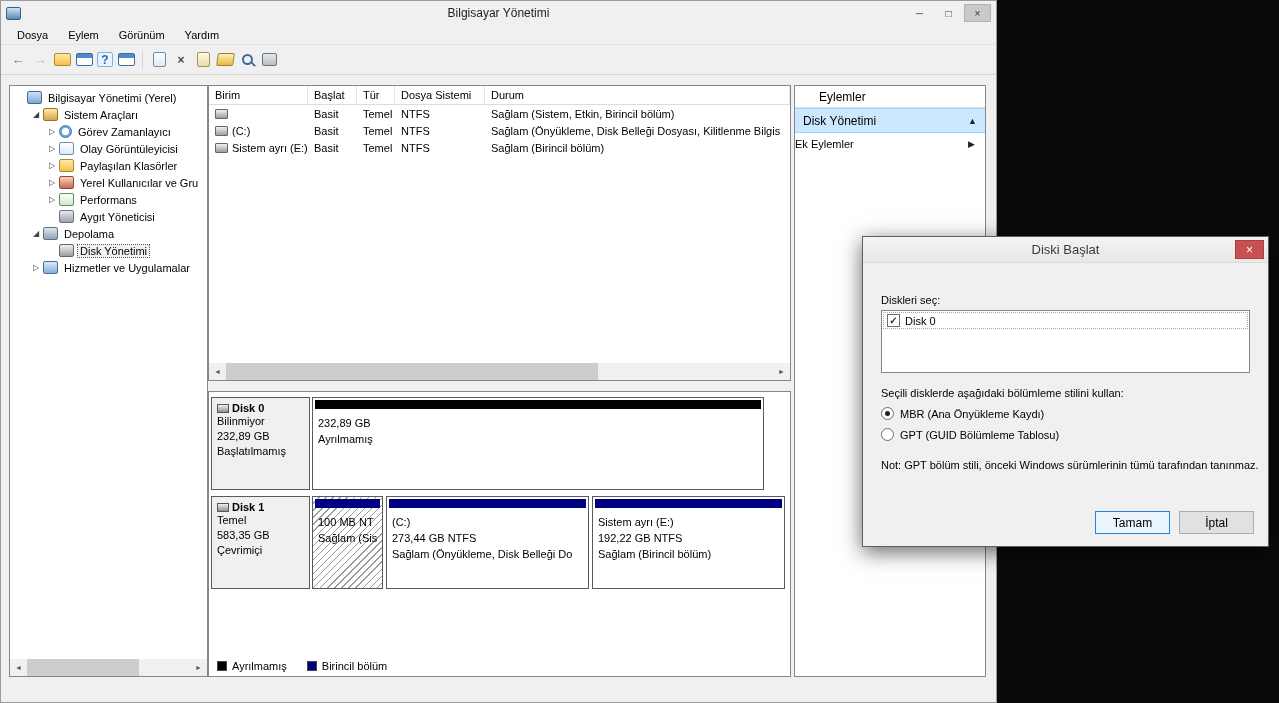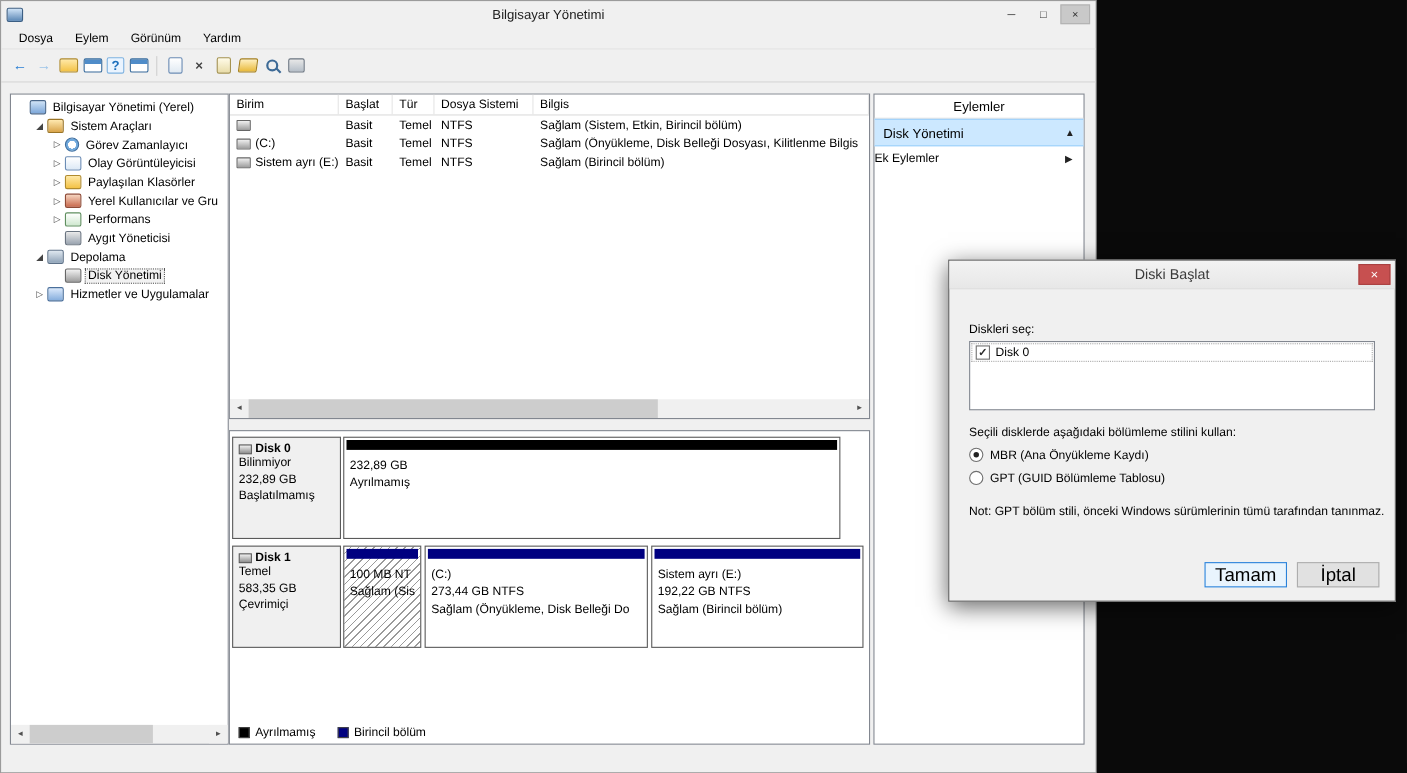--- a/index.html
+++ b/index.html
@@ -98,21 +98,21 @@
   .p-sys { width:71px; }
   .p-c { width:203px; }
   .p-e { width:193px; }
 
   .legend { position:absolute; left:8px; bottom:4px; display:flex; gap:20px; align-items:center; }
   .leg-item { display:flex; align-items:center; gap:5px; }
   .swatch { width:10px; height:10px; border:1px solid #444; }
 
   
   .actions-panel { position:absolute; left:793px; top:84px; width:192px; height:592px; background:#fff; border:1px solid #828790; }
-  .act-header { height:22px; padding:4px 8px; font-size:12px; border-bottom:1px solid #e0e0e0;text-align:center; }
+  .act-header { height:22px; padding:4px 24px; font-size:12px; border-bottom:1px solid #e0e0e0; }
   .act-main { height:25px; display:flex; align-items:center; padding:0 8px; background:#cce8ff; border-top:1px solid #9fd1fb; border-bottom:1px solid #9fd1fb; font-size:12px; }
   .act-main .chev { margin-left:auto; font-size:9px; color:#222; }
   .act-sub { height:22px; display:flex; align-items:center; font-size:11px; }
   .act-sub .chev { margin-left:auto; margin-right:10px; font-size:9px; color:#222; }
 
   
   .dialog { position:absolute; left:862px; top:236px; width:407px; height:311px; background:#f0f0f0; border:1px solid #5f5f5f; box-shadow:0 5px 20px rgba(0,0,0,0.6); overflow:hidden; }
   .dlg-titlebar { height:26px; background:linear-gradient(#f3f3f3,#e7e7e7); display:flex; align-items:center; justify-content:center; font-size:13px; color:#3a3a3a; position:relative; border-bottom:1px solid #dcdcdc; }
   .dlg-close { position:absolute; right:4px; top:3px; width:29px; height:19px; background:#c75050; color:#fff; display:flex; align-items:center; justify-content:center; font-size:12px; border:1px solid #a84040; }
   .dlg-body { padding:16px 18px 0 18px; position:relative; height:285px; }
@@ -120,21 +120,21 @@
   .dlg-label { font-size:11px; margin-top:15px; }
   .dlg-list { margin-top:4px; height:63px; background:#fff; border:1px solid #828790; padding:1px; }
   .dlg-list-item { display:flex; align-items:center; gap:5px; height:17px; padding:0 3px; border:1px dotted #a8a8a8; }
   .checkbox { width:13px; height:13px; background:#fff; border:1px solid #707070; display:flex; align-items:center; justify-content:center; font-size:10px; font-weight:bold; color:#2c2c2c; flex:none; }
   .dlg-group-label { font-size:11px; margin-top:14px; }
   .radio-row { display:flex; align-items:center; gap:6px; margin-top:8px; }
   .radio { width:13px; height:13px; border:1px solid #707070; border-radius:50%; background:#fff; display:flex; align-items:center; justify-content:center; flex:none; }
   .radio .dot { width:5px; height:5px; border-radius:50%; background:#222; }
   .dlg-note { font-size:11px; margin-top:18px; white-space:nowrap; }
   .dlg-buttons { position:absolute; right:14px; bottom:14px; display:flex; gap:9px; }
-  .btn { width:75px; height:23px; display:flex; align-items:center; justify-content:center; font-size:17px; background:#e1e1e1; border:1px solid #adadad; }
+  .btn { width:75px; height:23px; display:flex; align-items:center; justify-content:center; font-size:12px; background:#e1e1e1; border:1px solid #adadad; }
   .btn.default { background:#e9f4fd; border:1px solid #2a82da; }
 </style>
 </head>
 <body>
 
 <div class="main-window">
 
   <div class="titlebar">
     <span class="app-icon"></span>
     <span class="title">Bilgisayar Yönetimi</span>
@@ -248,21 +248,21 @@
       <span class="scroll-btn right">►</span>
     </div>
   </div>
 
   <div class="vol-panel">
     <div class="vol-header">
       <span class="vh-cell c-name">Birim</span>
       <span class="vh-cell c-layout">Başlat</span>
       <span class="vh-cell c-type">Tür</span>
       <span class="vh-cell c-fs">Dosya Sistemi</span>
-      <span class="vh-cell c-status">Bilgis</span>
+      <span class="vh-cell c-status">Durum</span>
     </div>
     <div class="vol-row">
       <span class="v-cell c-name">
           <span class="vicon"></span>
           <span></span>
         </span>
       <span class="v-cell c-layout">Basit</span>
       <span class="v-cell c-type">Temel</span>
       <span class="v-cell c-fs">NTFS</span>
       <span class="v-cell c-status">Sağlam (Sistem, Etkin, Birincil bölüm)</span>

